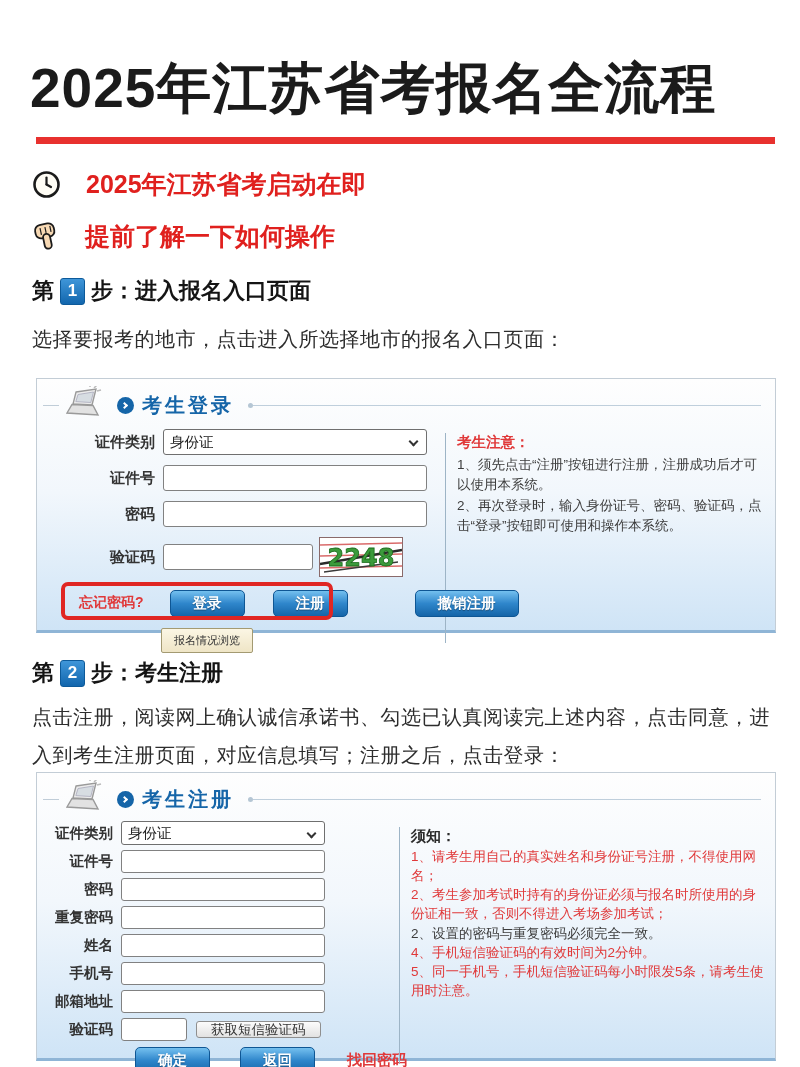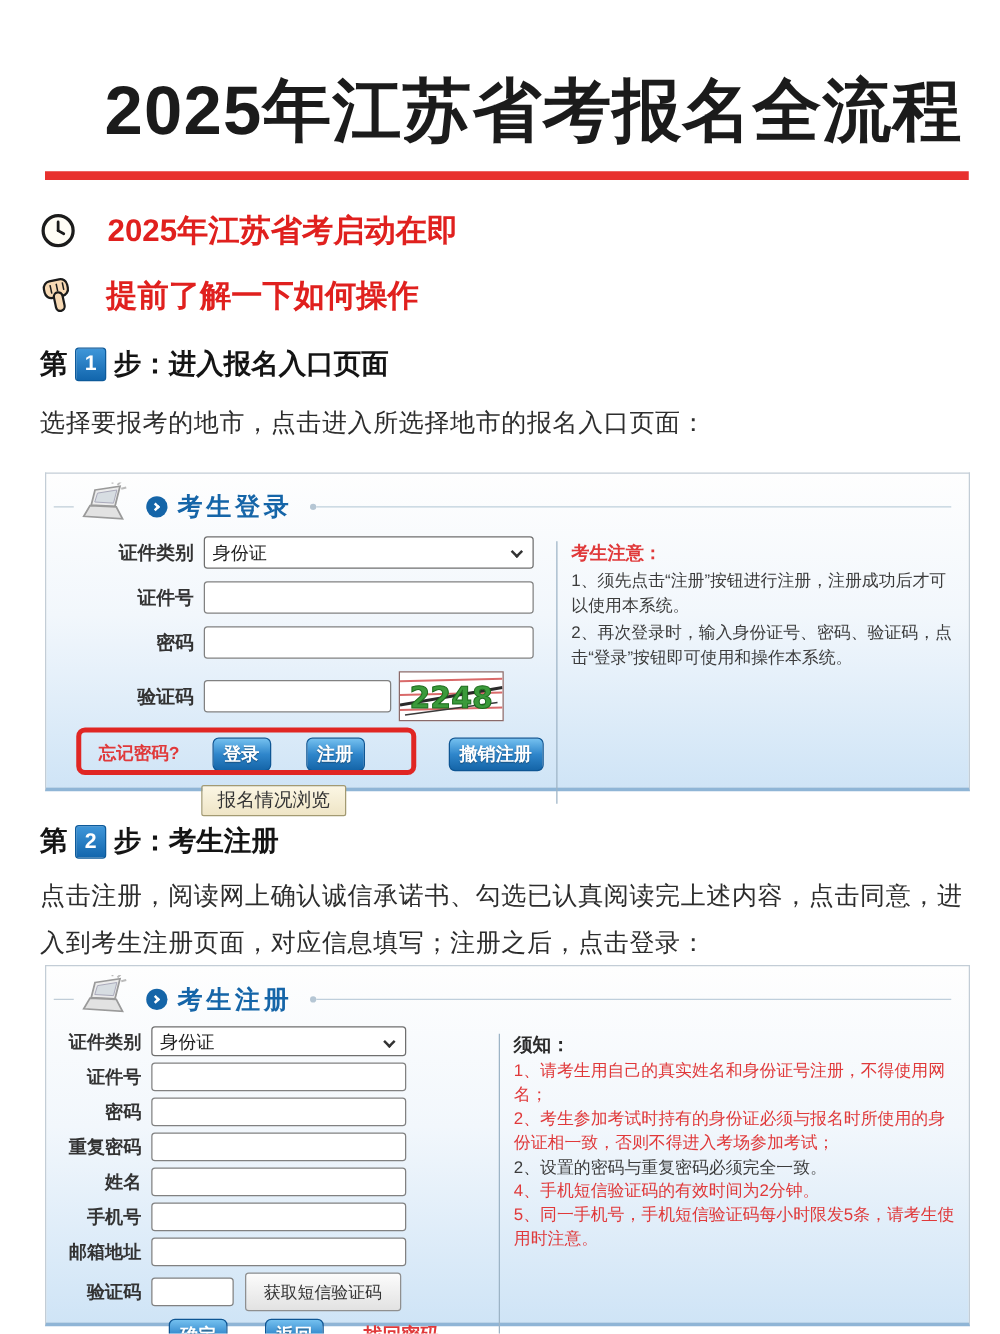--- a/index.html
+++ b/index.html
@@ -4,21 +4,21 @@
 <style>
   * { box-sizing: border-box; margin: 0; padding: 0; }
   html,body { background:#fff; }
   .page {
     position: relative; width: 800px; height: 1067px; background: #ffffff;
     font-family: "Liberation Sans", "DejaVu Sans", sans-serif; overflow: hidden;
   }
   
   .main-title {
     position: absolute; top: 52px; left: 30px; width: 740px;
-    font-size: 55px; font-weight: 900; color: #1b1b1b; text-align: right;
+    font-size: 55px; font-weight: 900; color: #1b1b1b; text-align: left;
     letter-spacing: 1px; white-space: nowrap;
   }
   .title-rule {
     position: absolute; top: 137px; left: 36px; width: 739px; height: 7px;
     background: #e8312e;
   }
   
   .intro-line {
     position: absolute; left: 32px; display: flex; align-items: center; gap: 25px;
     font-size: 25px; font-weight: bold; color: #e0201e; white-space: nowrap;
@@ -107,34 +107,34 @@
     border-right: 2px solid #333; border-bottom: 2px solid #333; transform: rotate(45deg);
   }
   
   .captcha {
     width: 84px; height: 40px; margin-left: 6px; position: relative;
     background: #fff; border: 1px solid #8a6a6a; flex: none;
   }
   
   .btn-blue {
     display: inline-flex; align-items: center; justify-content: center;
-    height: 27px; padding: 0 8px; border: 1px solid #0e5694; border-radius: 5px;
+    height: 27px; padding: 0 22px; border: 1px solid #0e5694; border-radius: 5px;
     background: linear-gradient(#74c0ef, #2f86cb 50%, #1565a8);
     color: #fff; font-size: 14.5px; font-weight: bold; white-space: nowrap;
     text-shadow: 0 1px 1px rgba(0,0,0,.35); cursor: pointer;
   }
   .btn-beige {
     display: inline-flex; align-items: center; justify-content: center;
     height: 25px; padding: 0 12px; border: 1px solid #a39a72; border-radius: 2px;
     background: linear-gradient(#fbf6e4, #efe5c6); color: #333;
-    font-size: 15px; white-space: nowrap; cursor: pointer;
+    font-size: 11px; white-space: nowrap; cursor: pointer;
   }
   .btn-gray {
     display: inline-flex; align-items: center; justify-content: center;
-    height: 31px; padding: 0 14px; border: 1px solid #8f8f8f; border-radius: 3px;
+    height: 17px; padding: 0 14px; border: 1px solid #8f8f8f; border-radius: 3px;
     background: linear-gradient(#fcfcfc, #e2e2e2); color: #333;
     font-size: 13.5px; white-space: nowrap; cursor: pointer; margin-left: 9px;
   }
   .btnrow-login { position: relative; height: 32px; margin: 2px 0 9px 0; display: flex; align-items: center; gap: 10px; }
   .red-box {
     position: absolute; left: 24px; top: -5px; width: 272px; height: 38px;
     border: 4px solid #e02623; border-radius: 7px; pointer-events: none;
   }
   .forgot-link { margin-left: 42px; font-size: 14px; font-weight: bold; color: #e0393a; cursor: pointer; white-space: nowrap; }
   .ml16 { margin-left: 16px; } .ml18 { margin-left: 18px; } .ml48 { margin-left: 57px; }

